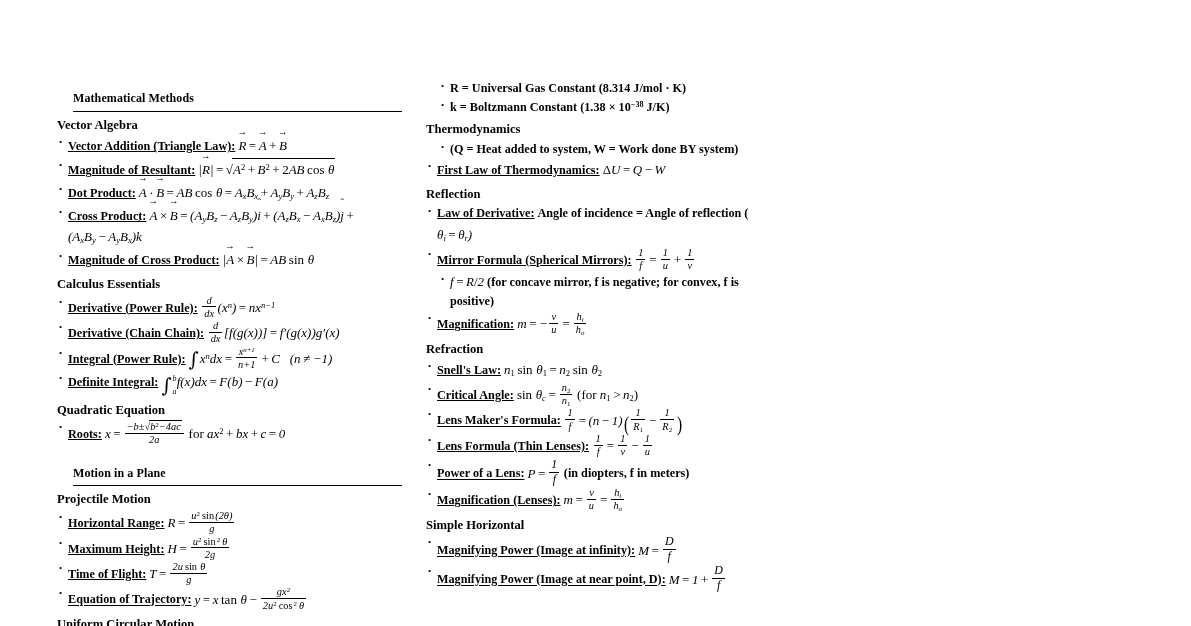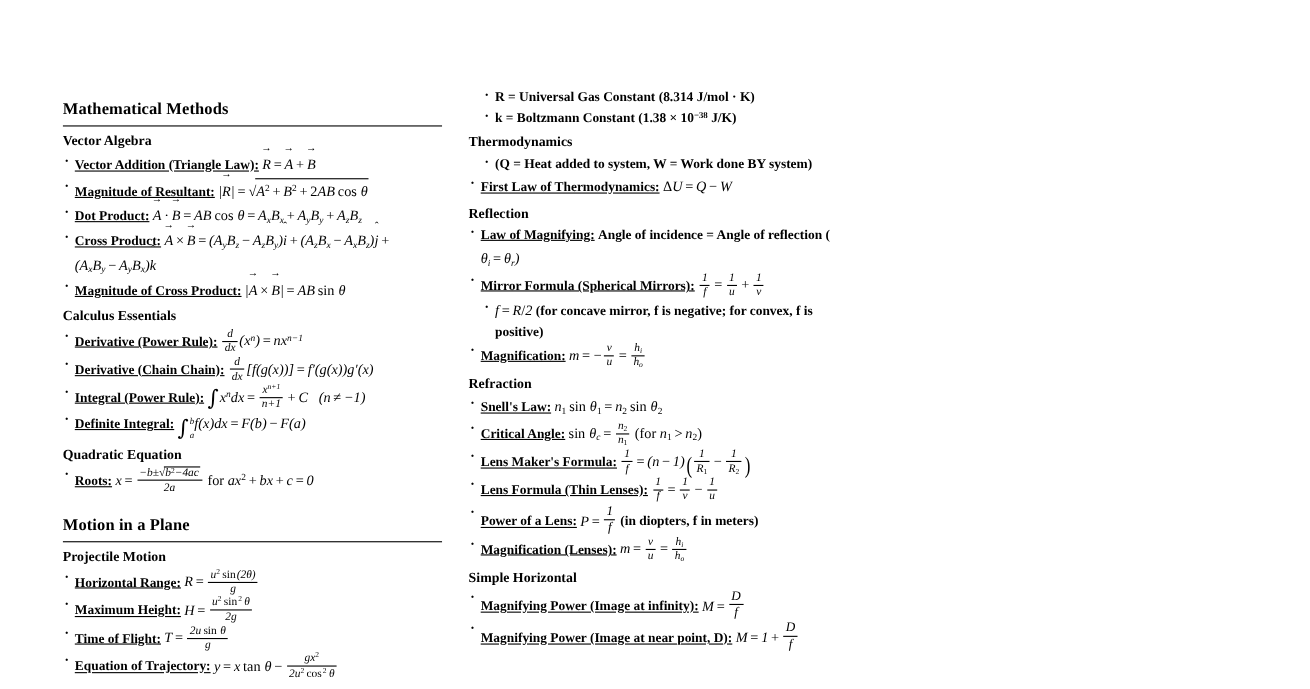--- a/index.html
+++ b/index.html
@@ -36,23 +36,23 @@
   .col {
     width: 345px;
     flex: 0 0 345px;
     overflow: hidden;
   }
   .col-left  { height: 548px; padding-top: 14px; }
   .col-right { height: 548px; padding-top: 0px; }
 
   
   h1.sec {
-    font-size: 15px;
+    font-size: 12px;
     font-weight: bold;
-    margin: 0 0 5px 0;
+    margin: 0 0 5px 16px;
     padding: 0 0 5px 0;
     border-bottom: 1.6px solid #000;
     letter-spacing: .1px;
     line-height: 1.15;
   }
   h1.sec.spaced { margin-top: 21px; }
 
   h2.sub {
     font-size: 12.6px;
     font-weight: bold;
@@ -317,21 +317,21 @@
           <span class="lbl">First Law of Thermodynamics:</span>
           <span class="m"><span class="mr">Δ</span><span class="mi">U</span><span class="op">=</span><span class="mi">Q</span><span class="op">−</span><span class="mi">W</span></span>
         </li>
       </ul>
 
 
       <h2 class="sub first">Reflection</h2>
 
       <ul class="bl">
         <li>
-          <span class="lbl">Law of Magnifying:</span>
+          <span class="lbl">Law of Derivative:</span>
           <span class="plain">Angle of incidence = Angle of reflection (</span>
           <span class="m"><span class="mi">θ</span><sub>i</sub><span class="op">=</span><span class="mi">θ</span><sub>r</sub>)</span>
         </li>
         <li>
           <span class="lbl">Mirror Formula (Spherical Mirrors):</span>
           <span class="m"><span class="frac"><span class="num">1</span><span class="den"><span class="mi">f</span></span></span><span class="op">=</span><span class="frac"><span class="num">1</span><span class="den"><span class="mi">u</span></span></span><span class="op">+</span><span class="frac"><span class="num">1</span><span class="den"><span class="mi">v</span></span></span></span>
         </li>
       </ul>
       <ul class="bl indent">
         <li class="tight">

